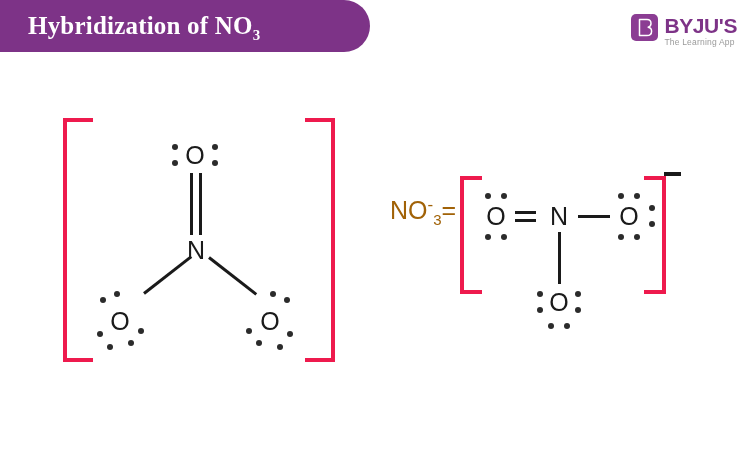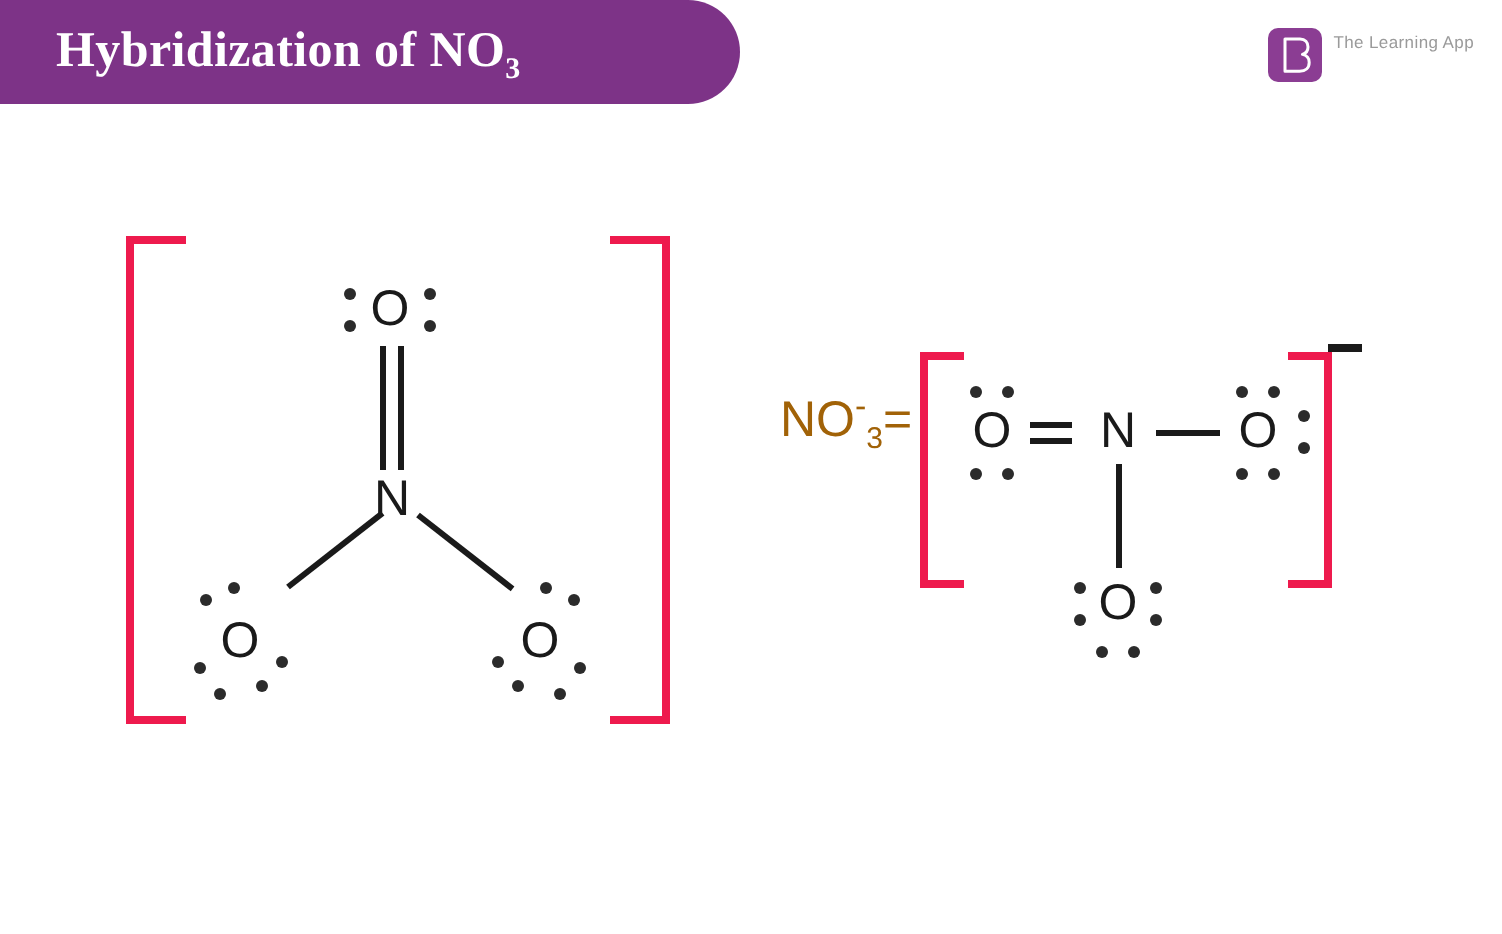--- a/index.html
+++ b/index.html
@@ -144,20 +144,21 @@
     <div id="title-text"><span>Hybridization of NO</span><span class="sub">3</span></div>
   </div>
 
   <div id="logo">
     <div id="logo-mark">
       <svg width="27" height="27" viewBox="0 0 27 27" aria-hidden="true">
         <path d="M8.5 5.5 H16 C18.6 5.5 20 7.2 20 9.5 C20 11.4 18.9 12.7 17.2 13.2 C19.2 13.6 20.6 15.1 20.6 17.2 C20.6 19.9 18.7 21.6 15.8 21.6 H8.5 Z" fill="none" stroke="#ffffff" stroke-width="1.5" stroke-linejoin="round"></path>
       </svg>
     </div>
     <div id="logo-words">
+      <span id="logo-brand">BYJU'S</span>
       <span id="logo-tagline">The Learning App</span>
     </div>
   </div>
 
   <div class="bracket" style="left:63px; top:118px; width:30px; height:244px;">
     <i style="left:0; top:0; width:4px; height:244px;"></i>
     <i style="left:0; top:0; width:30px; height:4px;"></i>
     <i style="left:0; bottom:0; width:30px; height:4px;"></i>
   </div>
 

